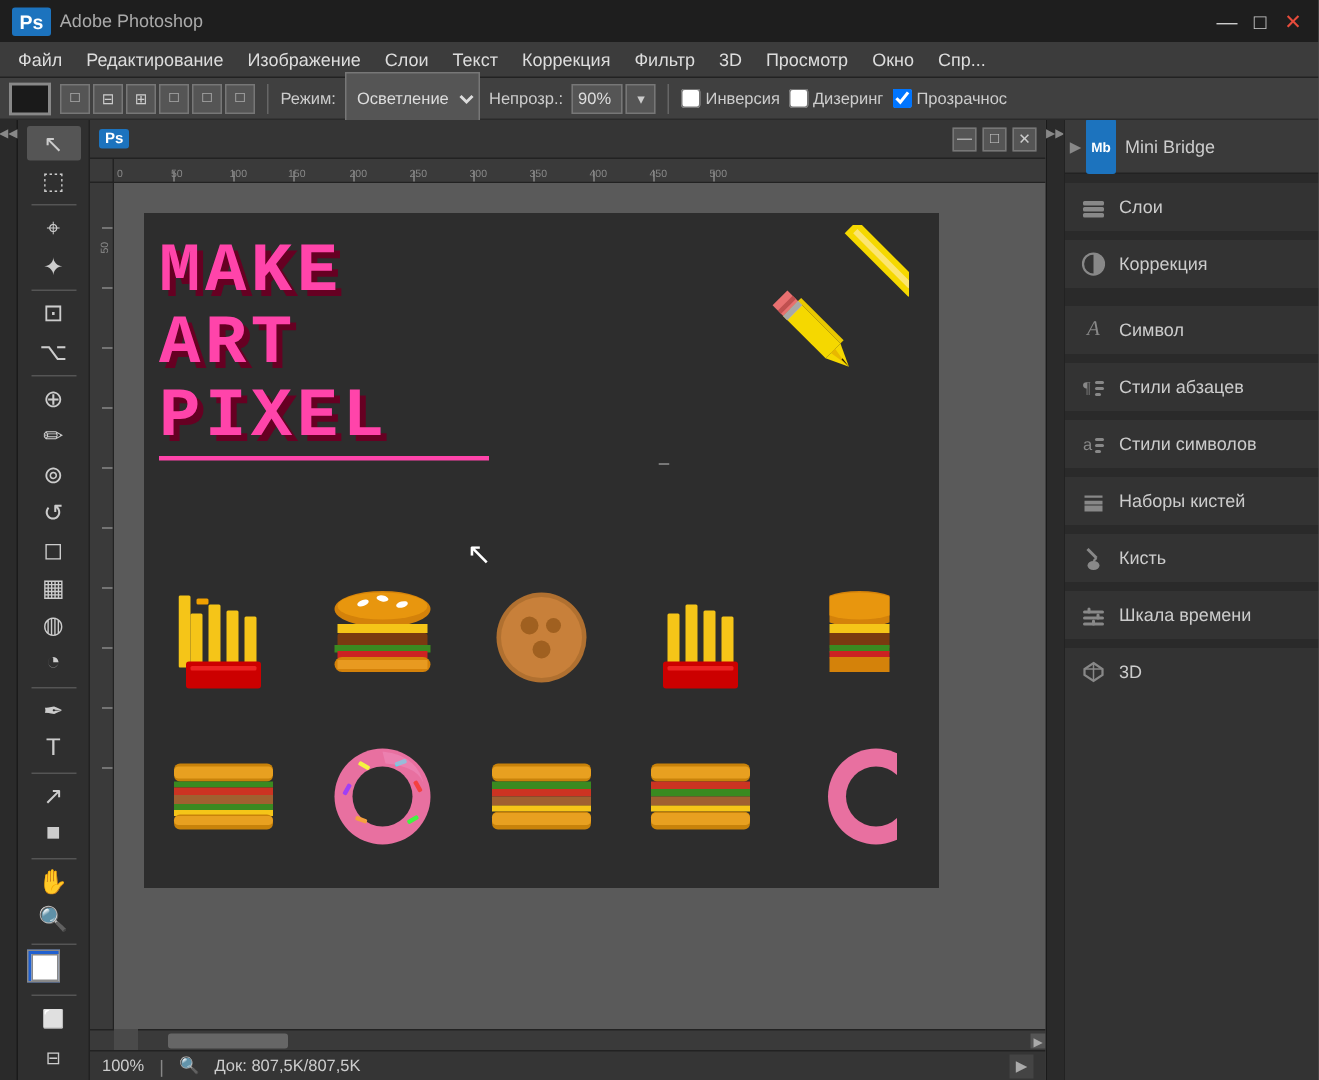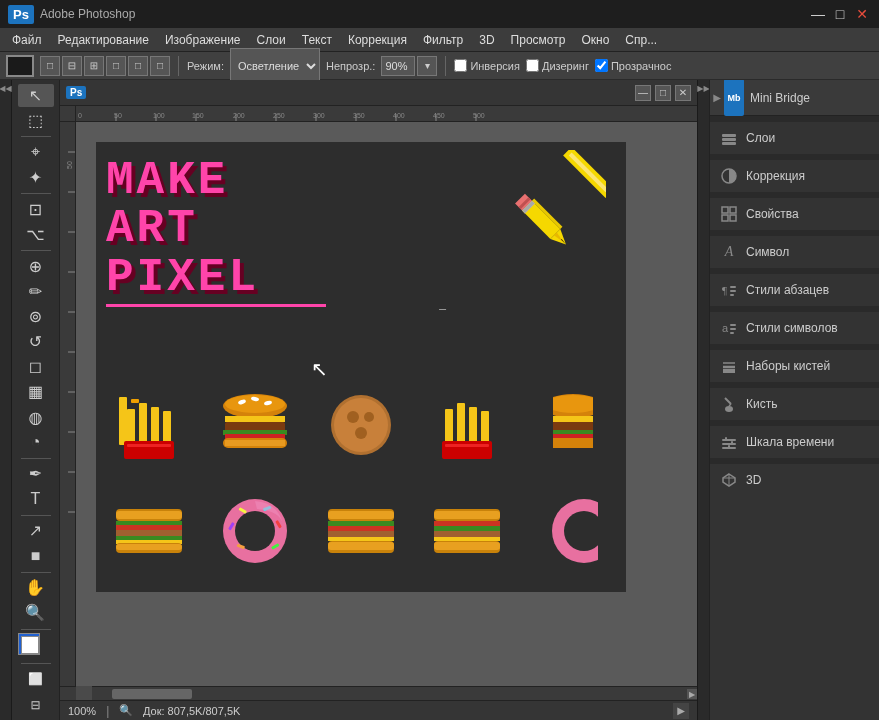--- a/index.html
+++ b/index.html
@@ -794,31 +794,20 @@
         <svg width="16" height="16" viewBox="0 0 16 16">
           <circle cx="8" cy="8" r="7" fill="none" stroke="#888" stroke-width="1.5"></circle>
           <path d="M8,1 A7,7 0 0,1 8,15 Z" fill="#888"></path>
         </svg>
       </div>
       <span>Коррекция</span>
     </div>
 
     <div class="panel-separator"></div>
 
-    <div class="panel-item">
-      <div class="panel-icon">
-        <svg width="16" height="16" viewBox="0 0 16 16">
-          <rect x="1" y="1" width="6" height="6" fill="none" stroke="#888" stroke-width="1.5"></rect>
-          <rect x="9" y="1" width="6" height="6" fill="none" stroke="#888" stroke-width="1.5"></rect>
-          <rect x="1" y="9" width="6" height="6" fill="none" stroke="#888" stroke-width="1.5"></rect>
-          <rect x="9" y="9" width="6" height="6" fill="none" stroke="#888" stroke-width="1.5"></rect>
-        </svg>
-      </div>
-      <span>Свойства</span>
-    </div>
 
     <div class="panel-separator"></div>
 
     <div class="panel-item">
       <div class="panel-icon">
         <span style="font-size:14px;color:#888;font-family:serif;font-style:italic;">A</span>
       </div>
       <span>Символ</span>
     </div>
 

